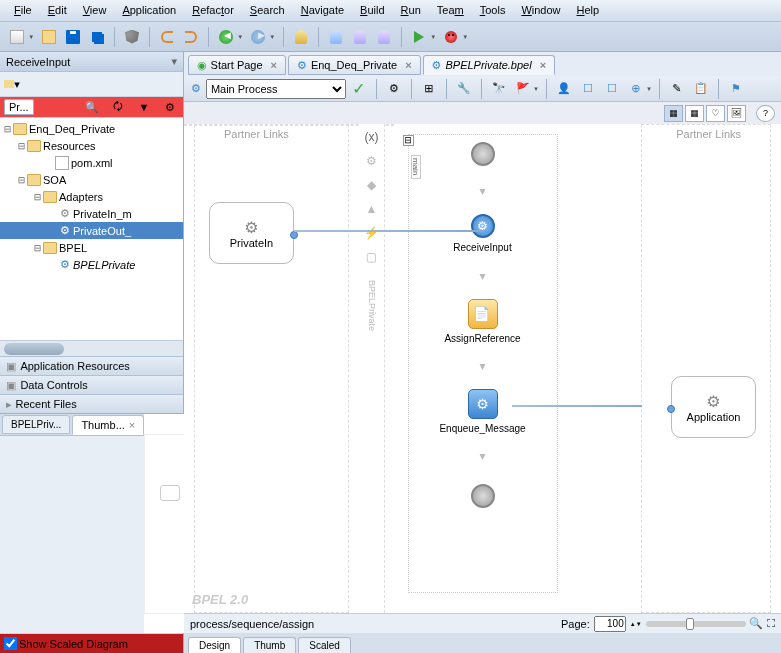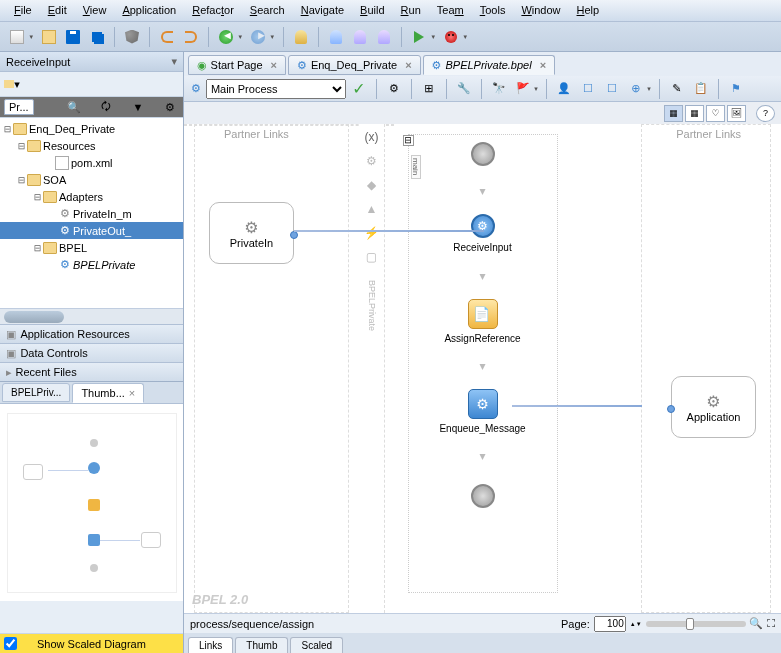--- a/index.html
+++ b/index.html
@@ -33,40 +33,40 @@
   .bug::before{left:3px;}.bug::after{right:3px;}
 
   
   .main { display: flex; flex: 1; overflow: hidden; }
 
   
   .leftpanel { width: 184px; background: #e7eef6; border-right: 1px solid #9fb1c9; display: flex; flex-direction: column; }
   .leftheader { background: linear-gradient(#d9e5f3,#c2d1e3); padding: 3px 6px; height: 20px; display:flex;align-items:center;justify-content:space-between;border-bottom:1px solid #b0c0d6; }
   .leftcombo { display:flex;align-items:center;padding:3px;gap:4px;}
   .leftcombo select{width:140px;height:20px;font-size:11px;background:#fff;border:1px solid #9fb1c9;}
-  .minitoolbar{display:flex;align-items:center;padding:2px 4px;gap:14px;border-top:1px solid #c9d6e6;border-bottom:1px solid #c9d6e6;background:#737373;height:22px;}
+  .minitoolbar{display:flex;align-items:center;padding:2px 4px;gap:8px;border-top:1px solid #c9d6e6;border-bottom:1px solid #c9d6e6;background:#ef4444;height:22px;}
   .tree { flex:1; background:#fff; overflow:auto; font-size:11px; padding:2px 0;}
   .treerow { display:flex; align-items:center; padding:1px 2px; height:17px; white-space:nowrap; }
   .treerow.sel { background:#4a86c7; color:#fff; }
   .treerow .exp { width:11px; text-align:center; color:#666; font-size:9px;}
   .treerow .fold { width:14px; height:12px; background:#f5d88e; border:1px solid #d0a94c; border-radius:1px; margin-right:2px;}
   .treerow .fileico { width:14px; height:14px; display:inline-block; margin-right:2px; background:#fff; border:1px solid #aaa; position:relative;}
   .treerow .cog{ width:12px;height:12px;display:inline-flex;align-items:center;justify-content:center;margin-right:2px;color:#888;}
   .scrollbar-h{height:16px;background:#e1e8f0;border-top:1px solid #c0cde0;position:relative;}
   .scrollbar-h .thumb{position:absolute;left:4px;top:2px;height:12px;width:60px;background:linear-gradient(#bcd,#9ab);border-radius:6px;}
   .accord{border-top:1px solid #b0c0d6;background:linear-gradient(#e5edf6,#d0dcea);padding:3px 6px;height:19px;display:flex;align-items:center;}
   
-  .thumbs { height: 220px; display: flex; flex-direction: column; border-top: 1px solid #9fb1c9;}
+  .thumbs { height: 220px; display: flex; flex-direction: row; border-top: 1px solid #9fb1c9;}
   .thumbtabs{display:flex;background:#d3deeb;height:22px;align-items:center;border-bottom:1px solid #b0c0d6;}
   .thumbtab{padding:3px 8px;border:1px solid #b0c0d6;border-radius:3px 3px 0 0;background:#e7eef6;margin-left:2px;font-size:10px;}
   .thumbtab.active{background:#fff;border-bottom:1px solid #fff;}
   .thumbview{flex:1;background:#fff;display:flex;align-items:center;justify-content:center;position:relative;}
   .minimap{width:170px;height:180px;border:1px solid #eee;position:relative;}
 
-  .showscaled{background:#fde047;padding:3px 4px;display:flex;align-items:center;gap:20px;border-top:1px solid #c9d6e6;margin-top:32px;}
+  .showscaled{background:#b91c1c;padding:3px 4px;display:flex;align-items:center;gap:2px;border-top:1px solid #c9d6e6;}
 
   
   .rightpanel { flex:1; background:#e5ecf5; display:flex; flex-direction:column; position:relative;}
   .edtabs { display:flex; align-items:center; height:24px; padding:2px 4px 0; gap:2px;}
   .edtab { display:flex;align-items:center;gap:4px;padding:3px 8px;border:1px solid #a0b0c8;border-radius:3px 3px 0 0;background:linear-gradient(#f4f7fb,#dbe5f0);font-size:11px;height:20px;}
   .edtab.active{background:#f2f6fa;border-bottom:1px solid #f2f6fa;}
   .edtab .close{margin-left:4px;color:#888;font-weight:bold;}
   .edtoolbar{display:flex;align-items:center;height:26px;padding:2px 4px;background:linear-gradient(#e9eff7,#d6e0ec);border-bottom:1px solid #b0c0d6;gap:2px;overflow:hidden;}
   .proccombo{height:20px;font-size:11px;width:140px;}
   .edbtn{width:22px;height:22px;display:flex;align-items:center;justify-content:center;border:1px solid transparent;border-radius:2px;position:relative;}
@@ -427,18 +427,18 @@
         <input type="text" value="100" style="">
         <span style="display:flex;flex-direction:column;font-size:6px;line-height:6px;">▲▼</span>
         <div class="zoomslider">
             <div class="zthumb"></div>
           </div>
         <span>🔍</span>
         <span>⛶</span>
       </div>
     </div>
     <div class="bottomtabs">
-      <div class="bottab active">Links</div>
+      <div class="bottab active">Design</div>
       <div class="bottab">Thumb</div>
       <div class="bottab">Scaled</div>
     </div>
   </div>
 </div>
 
 </body></html>

